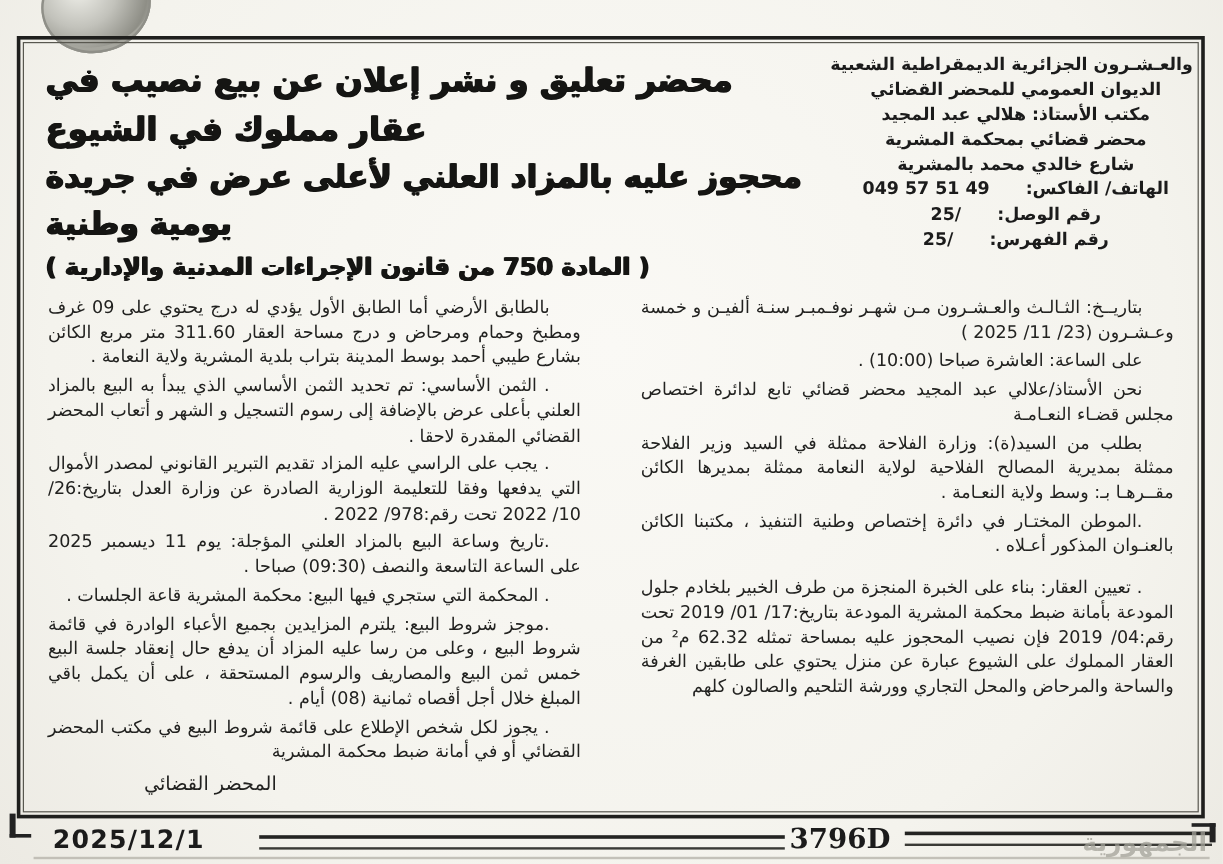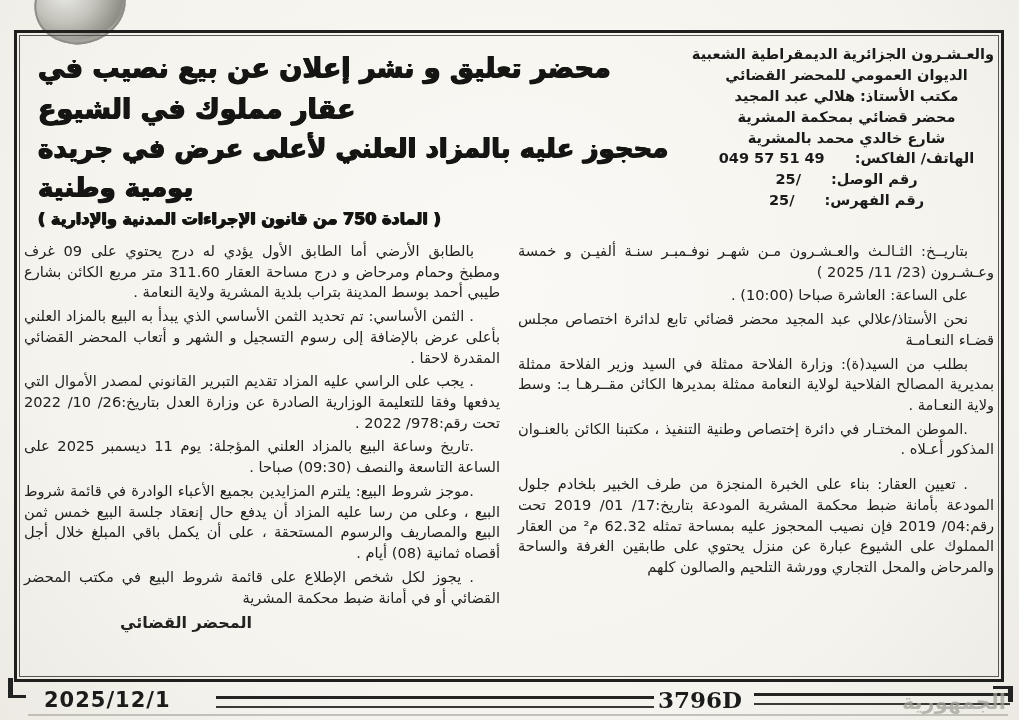--- a/index.html
+++ b/index.html
@@ -24,26 +24,26 @@
   .content{position:absolute;left:24px;top:36px;width:970px;direction:rtl;}
   .top-row{display:flex;align-items:flex-start;}
   .header-block{width:295px;padding-top:8px;}
   .header-line{font-weight:bold;font-size:14.5px;line-height:1.44;text-align:center;white-space:nowrap;}
   .header-split{display:flex;justify-content:center;gap:30px;font-weight:bold;font-size:14.5px;line-height:1.44;}
   .title-block{flex:1;padding:12px 20px 0 14px;}
   .title-line{font-weight:bold;text-align:left;color:#151513;
     text-shadow:0.7px 0 0 currentColor,-0.7px 0 0 currentColor,0 0.5px 0 currentColor;}
   .title-l1{font-size:27px;line-height:1.5;}
   .title-l2{font-size:26px;line-height:1.5;}
-  .title-l3{font-size:16px;line-height:1.5;}
+  .title-l3{font-size:20px;line-height:1.5;}
   .columns{display:flex;gap:18px;margin-top:10px;}
   .col{flex:1;font-size:14.6px;line-height:1.42;text-align:justify;color:#222220;}
-  .col p{margin:0 0 3px;text-indent:26px;}
+  .col p{margin:0 16px 3px;text-indent:26px;}
   .col p.gap-top{margin-top:14px;}
-  .signature{font-weight:bold;font-size:16px;direction:rtl;text-align:left;padding-left:96px;margin-top:4px;}
+  .signature{font-weight:normal;font-size:16px;direction:rtl;text-align:left;padding-left:96px;margin-top:4px;}
   .ltr-num{direction:ltr;unicode-bidi:isolate;}
   
   .footer{position:absolute;left:0;top:684px;width:923px;height:36px;direction:ltr;}
   .corner-bl{position:absolute;left:8px;top:-6px;width:13px;height:17px;border-left:5px solid #222;border-bottom:3px solid #222;}
   .corner-br{position:absolute;left:993px;top:2px;width:15px;height:13px;border-right:5px solid #222;border-top:3px solid #222;}
   .footer-date{position:absolute;left:44px;top:4px;font-weight:bold;font-size:21px;letter-spacing:1px;}
   .rule{position:absolute;height:7px;border-top:3px solid #242422;border-bottom:2px solid #3a3a36;}
   .rule-1{left:216px;width:438px;top:12px;}
   .rule-2{left:754px;width:256px;top:9px;}
   .footer-ref{position:absolute;left:658px;top:2px;font-weight:bold;font-size:23px;font-family:"DejaVu Serif", serif;}
@@ -103,20 +103,21 @@
         <p>بطلب من السيد(ة): وزارة الفلاحة ممثلة في السيد وزير الفلاحة ممثلة بمديرية المصالح الفلاحية لولاية النعامة ممثلة بمديرها الكائن مقــرهـا بـ: وسط ولاية النعـامة .</p>
         <p>.الموطن المختـار في دائرة إختصاص وطنية التنفيذ ، مكتبنا الكائن بالعنـوان المذكور أعـلاه .</p>
         <p class="gap-top">. تعيين العقار: بناء على الخبرة المنجزة من طرف الخبير بلخادم جلول المودعة بأمانة ضبط محكمة المشرية المودعة بتاريخ:17/ 01/ 2019 تحت رقم:04/ 2019 فإن نصيب المحجوز عليه بمساحة تمثله 62.32 م² من العقار المملوك على الشيوع عبارة عن منزل يحتوي على طابقين الغرفة والساحة والمرحاض والمحل التجاري وورشة التلحيم والصالون كلهم</p>
       </div>
 
       <div class="col">
         <p>بالطابق الأرضي أما الطابق الأول يؤدي له درج يحتوي على 09 غرف ومطبخ وحمام ومرحاض و درج مساحة العقار 311.60 متر مربع الكائن بشارع طيبي أحمد بوسط المدينة بتراب بلدية المشرية ولاية النعامة .</p>
         <p>. الثمن الأساسي: تم تحديد الثمن الأساسي الذي يبدأ به البيع بالمزاد العلني بأعلى عرض بالإضافة إلى رسوم التسجيل و الشهر و أتعاب المحضر القضائي المقدرة لاحقا .</p>
         <p>. يجب على الراسي عليه المزاد تقديم التبرير القانوني لمصدر الأموال التي يدفعها وفقا للتعليمة الوزارية الصادرة عن وزارة العدل بتاريخ:26/ 10/ 2022 تحت رقم:978/ 2022 .</p>
         <p>.تاريخ وساعة البيع بالمزاد العلني المؤجلة: يوم 11 ديسمبر 2025 على الساعة التاسعة والنصف (09:30) صباحا .</p>
+        <p>. المحكمة التي ستجري فيها البيع: محكمة المشرية قاعة الجلسات .</p>
         <p>.موجز شروط البيع: يلترم المزايدين بجميع الأعباء الوادرة في قائمة شروط البيع ، وعلى من رسا عليه المزاد أن يدفع حال إنعقاد جلسة البيع خمس ثمن البيع والمصاريف والرسوم المستحقة ، على أن يكمل باقي المبلغ خلال أجل أقصاه ثمانية (08) أيام .</p>
         <p>. يجوز لكل شخص الإطلاع على قائمة شروط البيع في مكتب المحضر القضائي أو في أمانة ضبط محكمة المشرية</p>
         <div class="signature">المحضر القضائي</div>
       </div>
 
     </div>
   </div>
 
   <div class="footer">
     <div class="corner-bl"></div>

